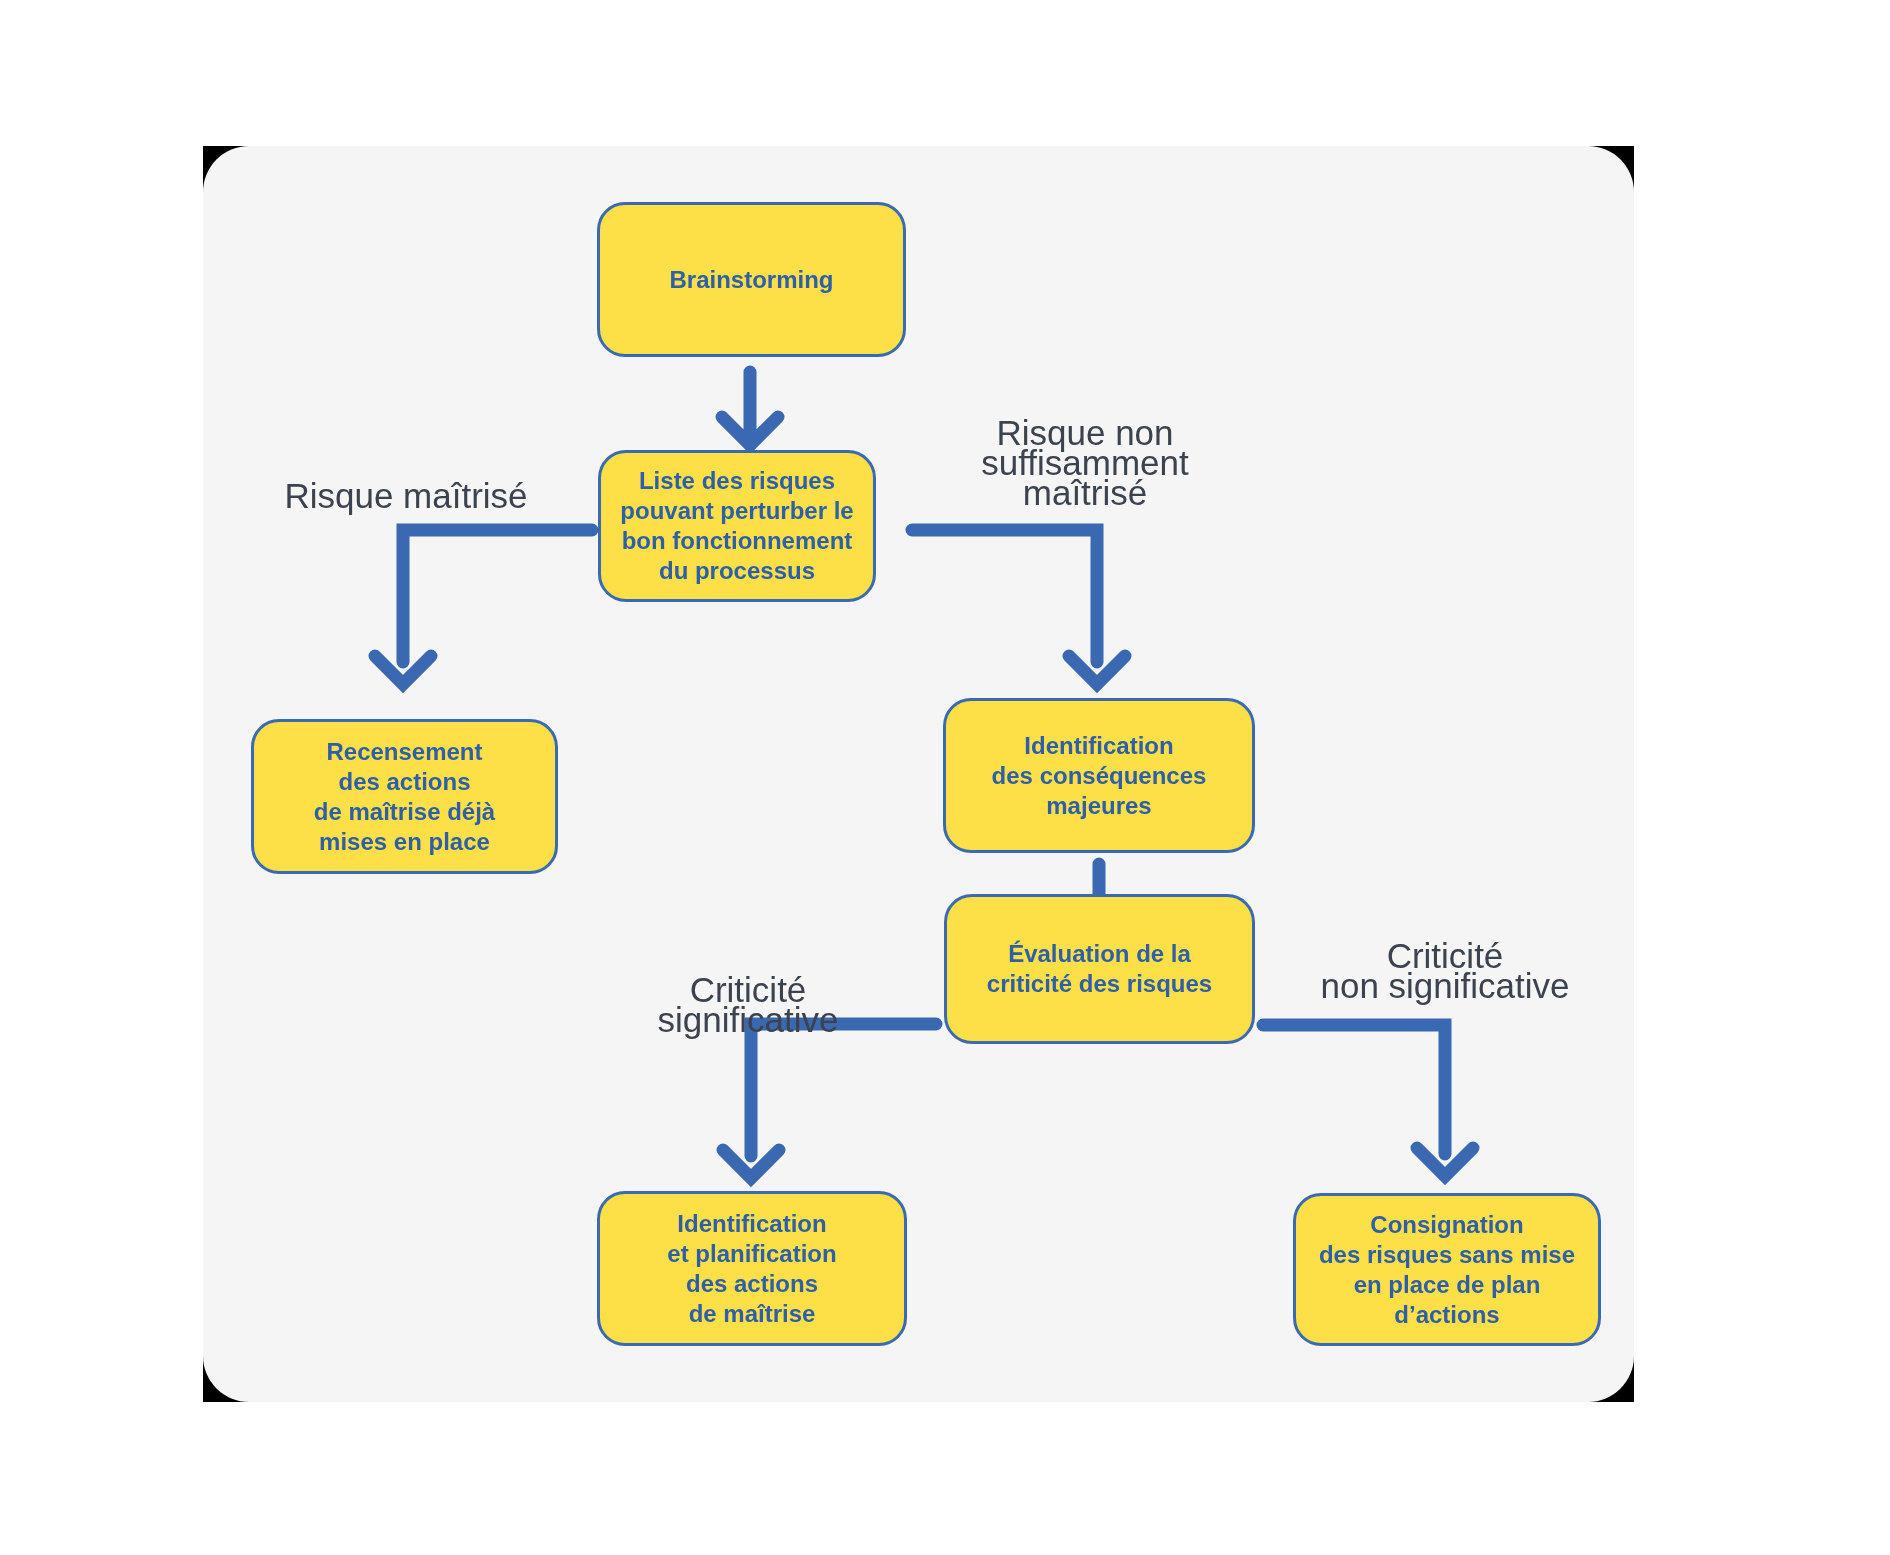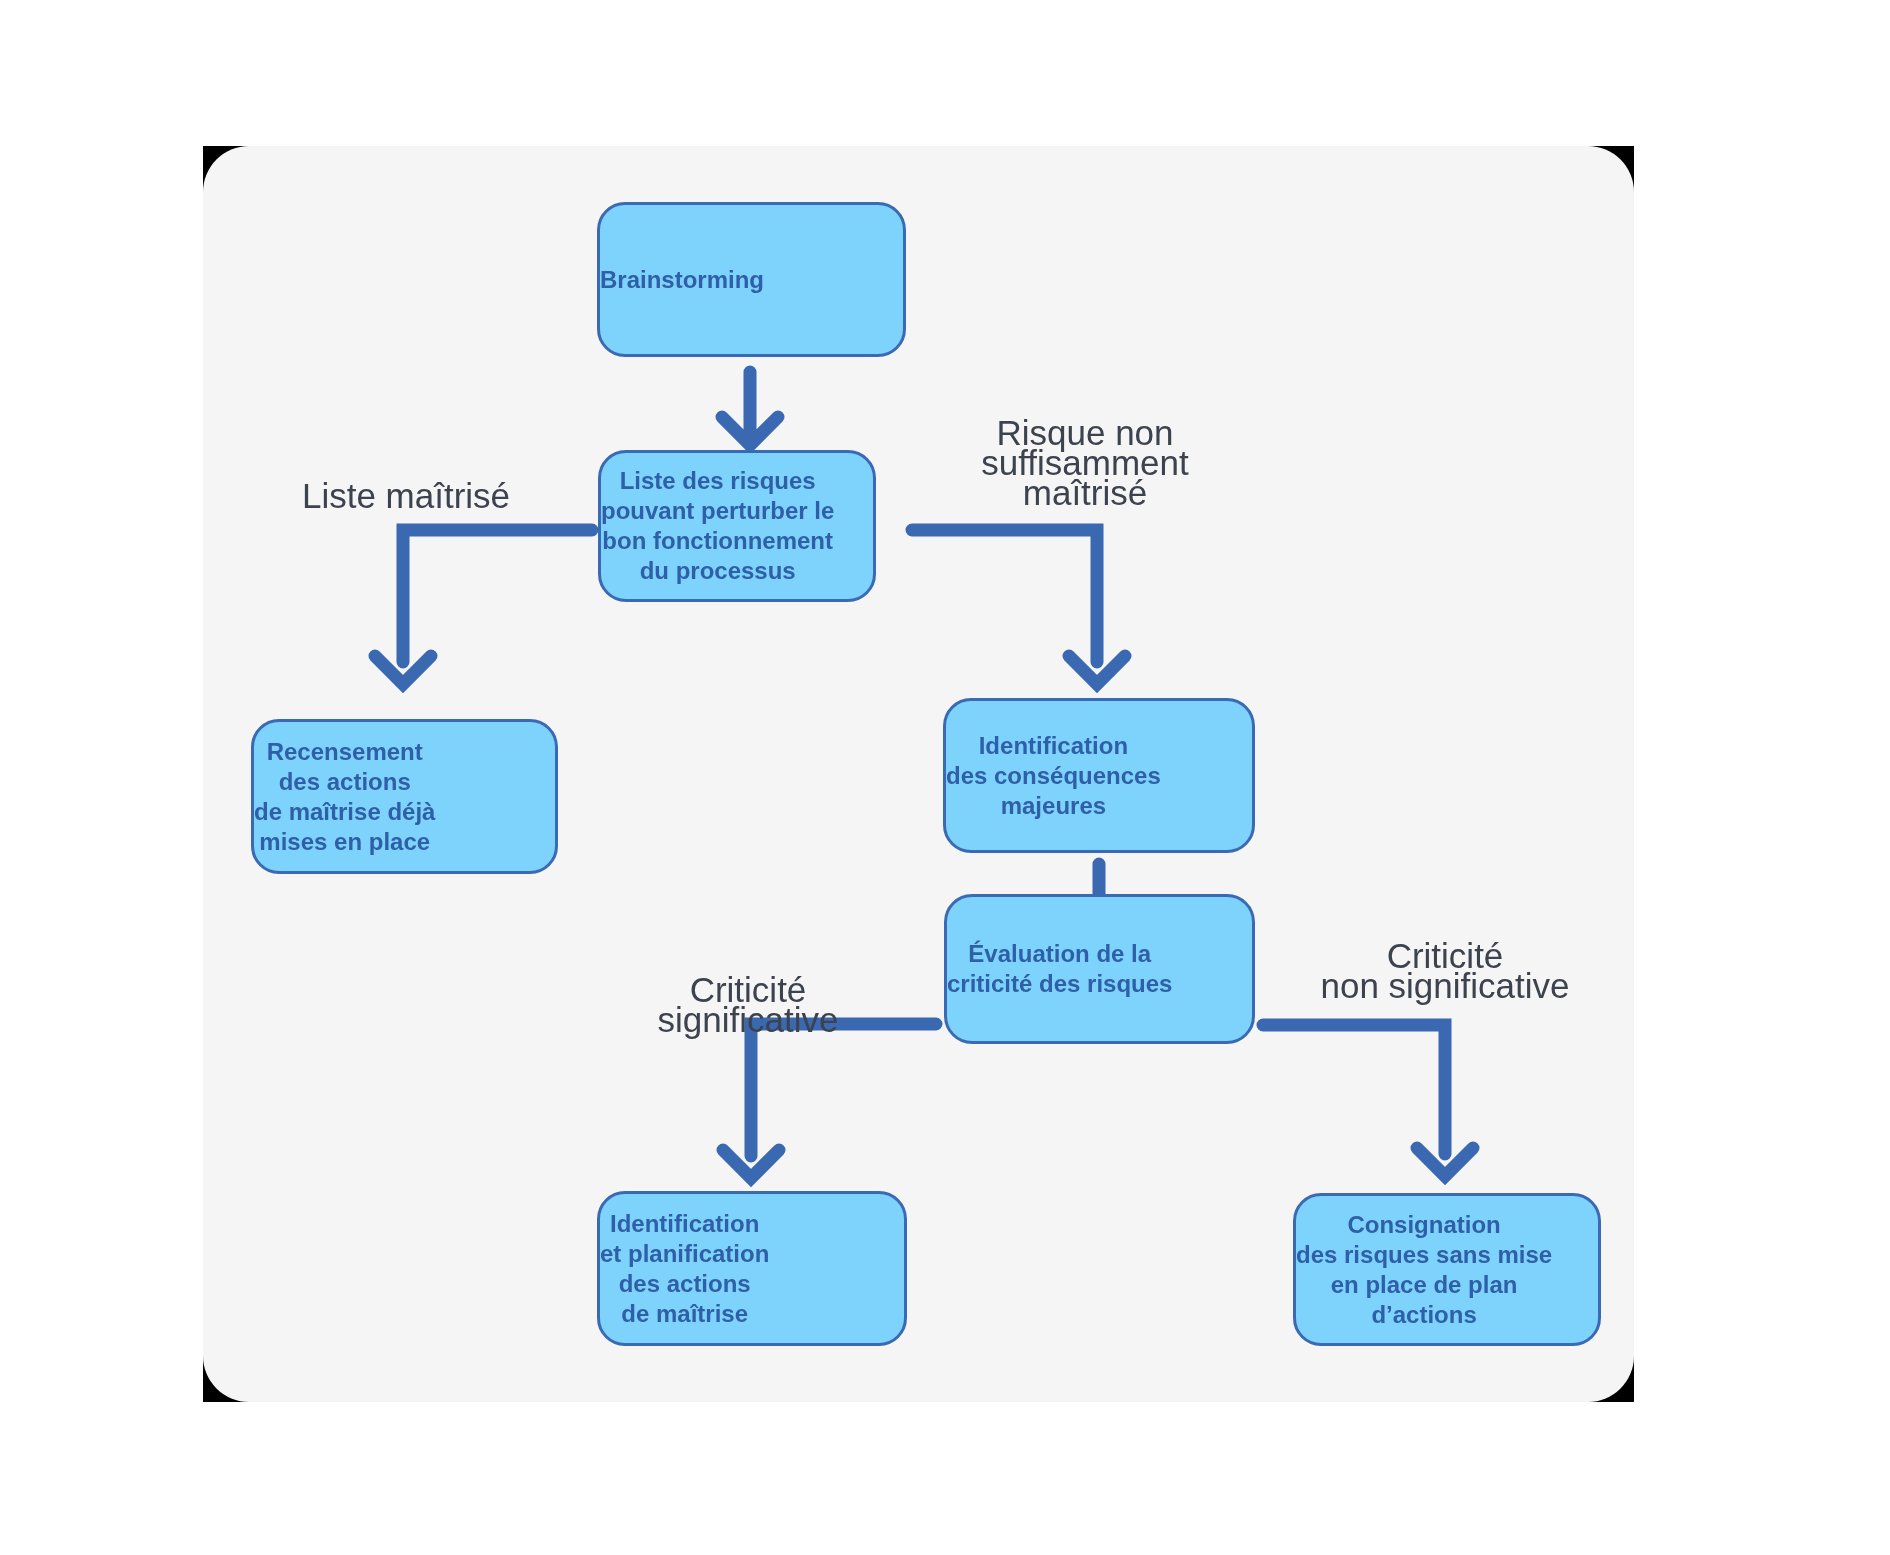--- a/index.html
+++ b/index.html
@@ -42,21 +42,22 @@
     fill: none;
     stroke: var(--arrow);
     stroke-width: 13px;
     stroke-linecap: round;
     stroke-linejoin: miter;
   }
   .node {
     position: absolute;
     display: flex;
     align-items: center;
-    background: #7dd3fc;
+    justify-content: center;
+    background: #fde047;
     border: 3px solid var(--node-border);
     border-radius: 28px;
     text-align: center;
   }
   .node-label {
     color: var(--node-text);
     font-weight: bold;
     font-size: 24px;
     line-height: 30px;
     white-space: pre-line;
@@ -137,21 +138,21 @@
 de maîtrise</span>
   </div>
 
   <div class="node n-consignation">
     <span class="node-label">Consignation
 des risques sans mise
 en place de plan
 d’actions</span>
   </div>
 
-  <div class="edge-label l-risque-maitrise">Liste maîtrisé</div>
+  <div class="edge-label l-risque-maitrise">Risque maîtrisé</div>
 
   <div class="edge-label l-risque-non-maitrise">Risque non
 suffisamment
 maîtrisé</div>
 
   <div class="edge-label l-criticite-sig">Criticité significative</div>
 
   <div class="edge-label l-criticite-non-sig">Criticité
 non significative</div>
 

